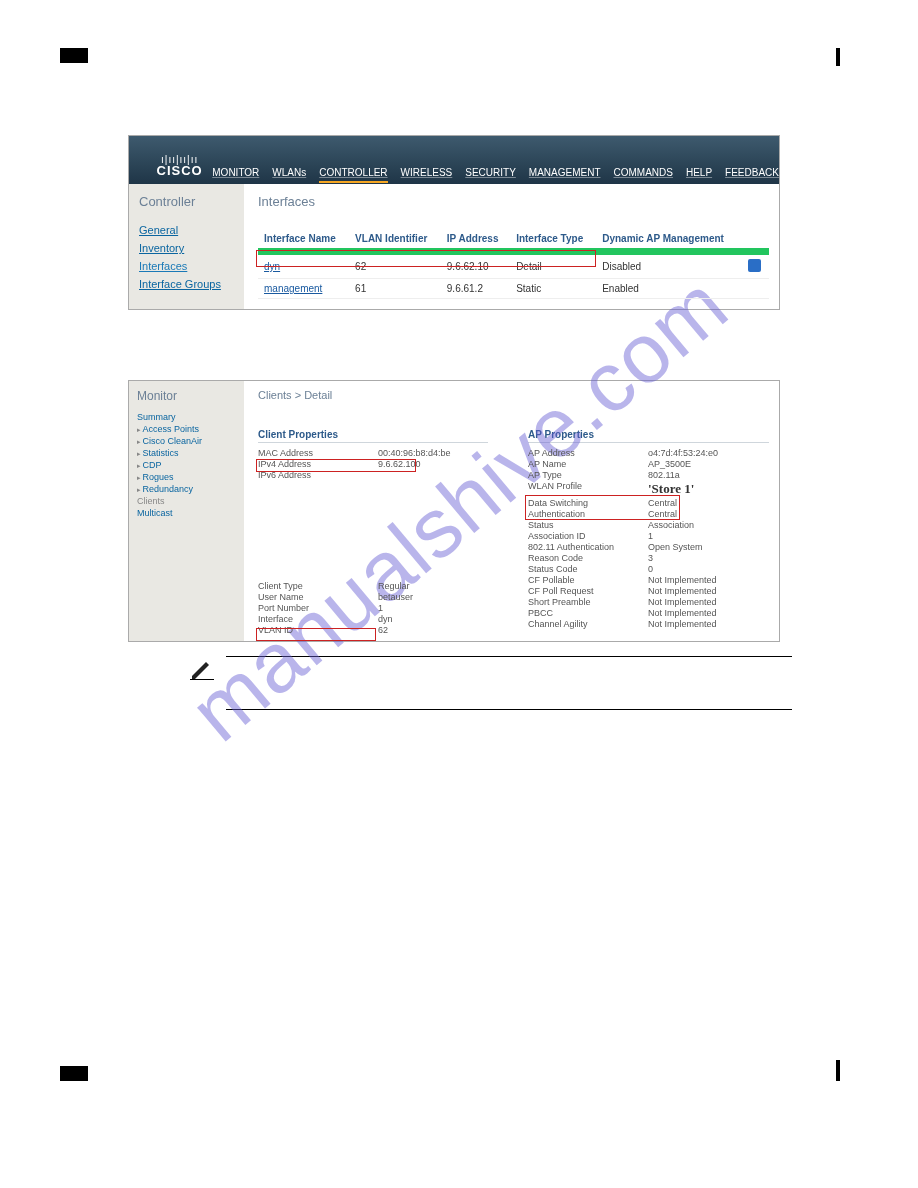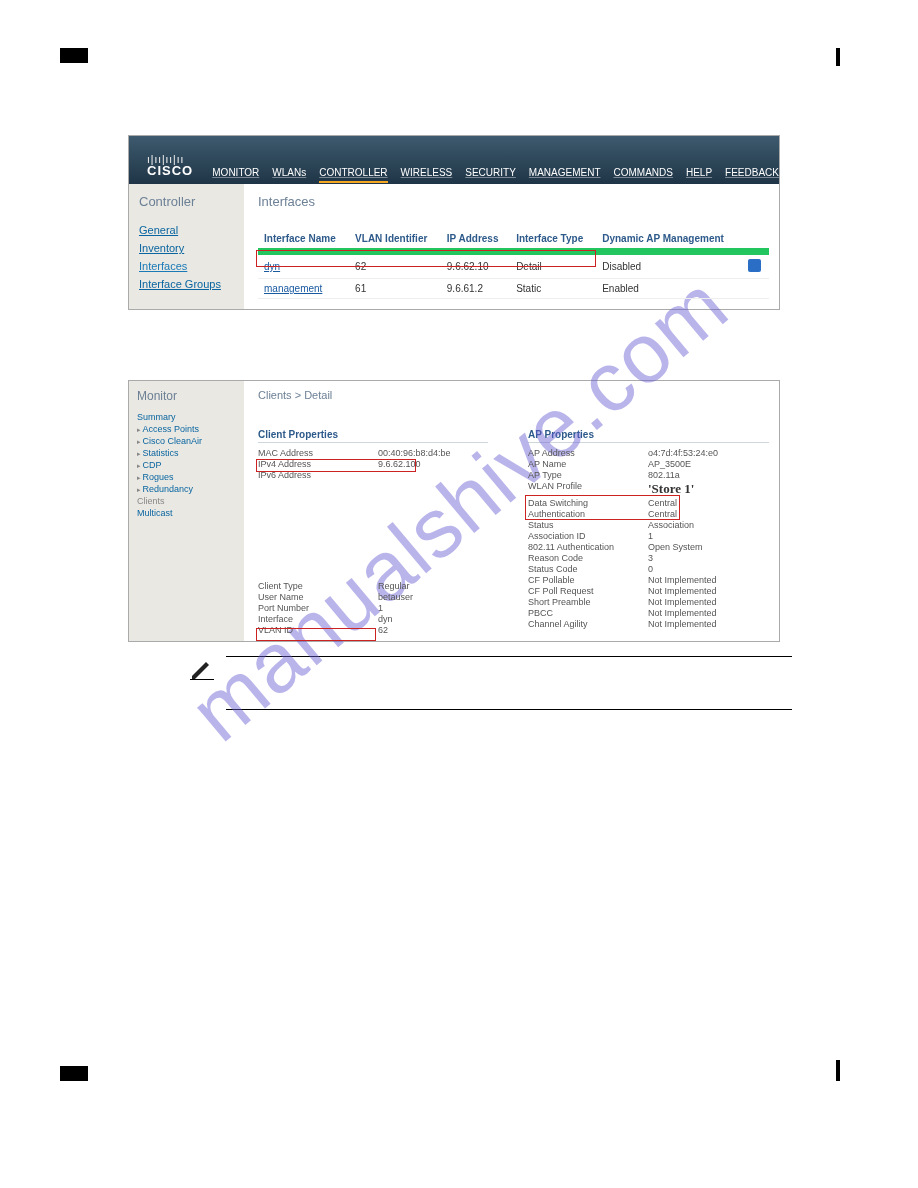--- a/index.html
+++ b/index.html
@@ -11,21 +11,21 @@
   .corner-tl { position: absolute; top: 48px; left: 60px; width: 28px; height: 15px; background: #000; }
   .corner-tr { position: absolute; top: 48px; right: 78px; width: 4px; height: 18px; background: #000; }
   .corner-br { position: absolute; bottom: 48px; right: 78px; width: 4px; height: 21px; background: #000; }
   .corner-bl { position: absolute; bottom: 48px; left: 60px; width: 28px; height: 15px; background: #000; }
 
   .content { margin-top: 80px; }
 
   
   .cisco-shot { border: 1px solid #aaa; margin: 0 auto 70px auto; width: 652px; }
   .cisco-header { background: linear-gradient(#3e5a6e,#2b4456 60%,#1f3547); height: 48px; display:flex; align-items:flex-end; }
-  .cisco-logo { width: 90px; padding: 4px 0 6px 18px; color:#fff; }
+  .cisco-logo { width: 90px; padding: 4px 0 6px 18px; color:#fff;text-align:center; }
   .cisco-bars { font-size: 10px; letter-spacing: 1px; line-height: 7px; }
   .cisco-word { font-size: 13px; font-weight: bold; letter-spacing: 1px; }
   .cisco-nav { display:flex; gap: 13px; color:#fff; font-size: 10px; padding-bottom: 6px; }
   .cisco-nav span { text-decoration: underline; text-decoration-color: rgba(255,255,255,0.4); }
   .cisco-nav .active { border-bottom: 2px solid #f5a623; padding-bottom: 3px; margin-bottom: -5px; }
 
   .cisco-body { display:flex; background: #fff; }
   .cisco-side { width: 115px; background: #e9e8e3; padding: 10px 0 6px 10px; font-size: 11px; }
   .cisco-side .title { color:#6c8096; font-size: 13px; margin-bottom: 12px; }
   .cisco-side .item { color:#0a65a0; padding: 3px 0; text-decoration: underline; }

